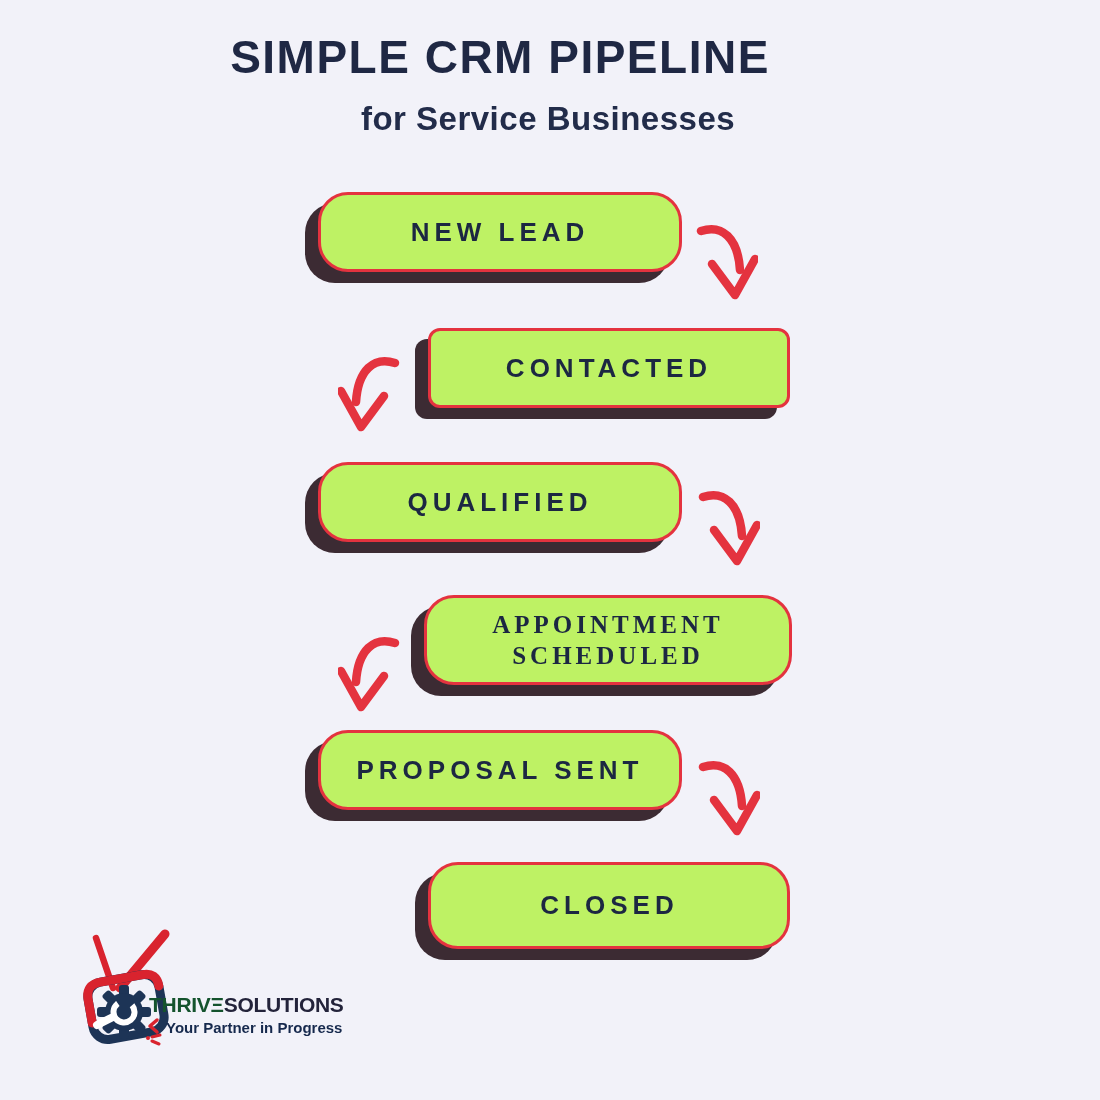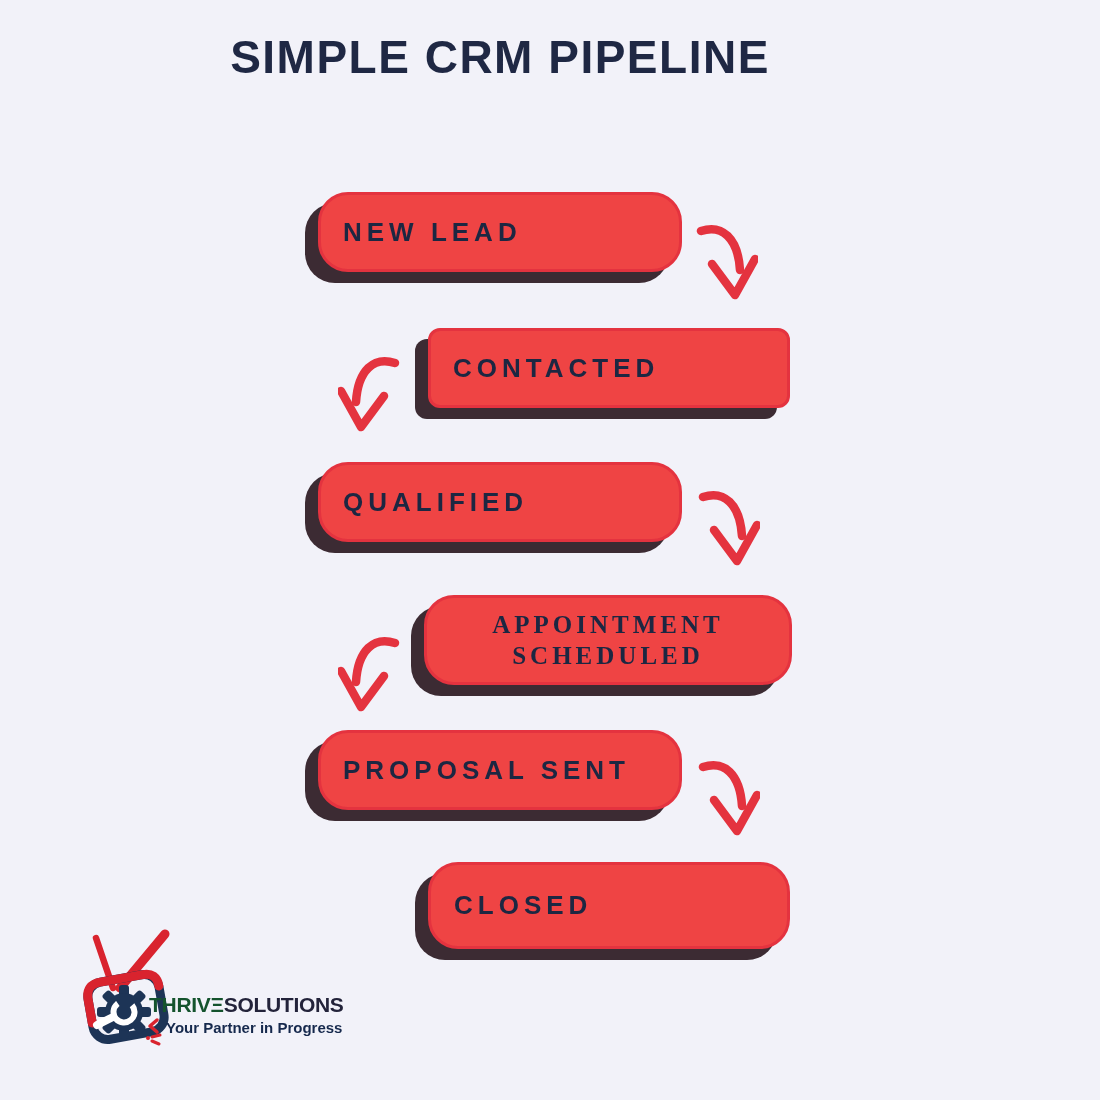--- a/index.html
+++ b/index.html
@@ -24,25 +24,25 @@
   .subtitle{
     margin-top:9px;
     transform:translateX(48px);
     font-size:33px;
     font-weight:bold;
     color:#222C4A;
     letter-spacing:0.5px;
   }
   .pill{
     position:absolute;
-    background:#ef4444;
+    background:#bef264;
     border:3px solid #E4333F;
     border-radius:30px;
     box-shadow:-13px 11px 0 0 #3C2B33;
-    display:flex;align-items:center;
+    display:flex;align-items:center;justify-content:center;
     text-align:center;
     font-weight:bold;
     font-size:26px;
     letter-spacing:5px;
     line-height:1.25;
     color:#1C2742;
     box-sizing:border-box;
     padding:0 22px;
   }
   .pos1{left:318px;top:192px;width:364px;height:80px;}
@@ -73,20 +73,21 @@
     white-space:nowrap;
   }
 </style>
 </head>
 <body>
 
 <div class="canvas">
 
   <div class="header">
     <h1 class="title">SIMPLE CRM PIPELINE</h1>
+    <div class="subtitle">for Service Businesses</div>
   </div>
 
   <div class="pill pos1">
     <span>NEW LEAD</span>
   </div>
   <div class="pill pos2">
     <span>CONTACTED</span>
   </div>
   <div class="pill pos3">
     <span>QUALIFIED</span>

